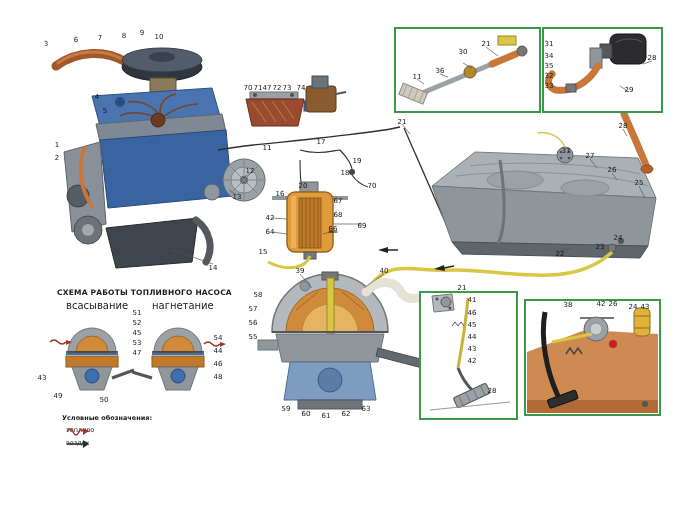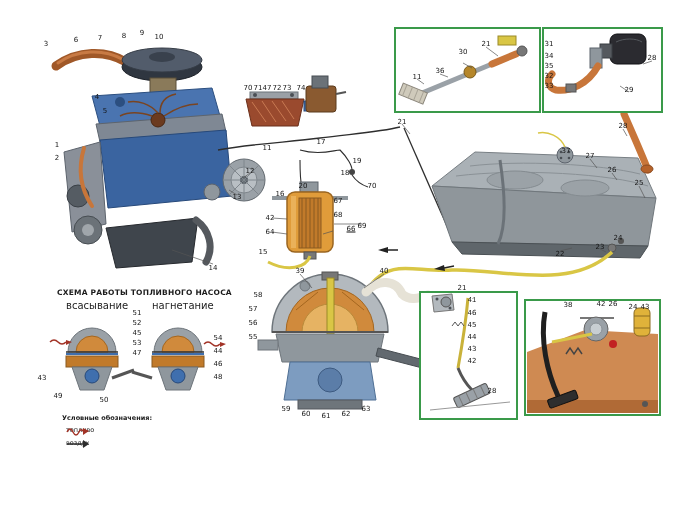--- a/index.html
+++ b/index.html
@@ -316,21 +316,21 @@
       <span class="callout" style="left: 296px; top: 88px; padding-left: 10px;">74</span>
       <span class="callout" style="left: 321px; top: 142px; text-align: center;">17</span>
       <span class="callout" style="left: 357px; top: 161px;">19</span>
       <span class="callout" style="left: 345px; top: 173px;">18</span>
       <span class="callout" style="left: 372px; top: 186px;">70</span>
       <span class="callout" style="left: 303px; top: 186px;">20</span>
       <span class="callout" style="left: 280px; top: 194px;">16</span>
       <span class="callout" style="left: 402px; top: 122px;">21</span>
       <span class="callout" style="left: 338px; top: 201px;">67</span>
       <span class="callout" style="left: 338px; top: 215px;">68</span>
-      <span class="callout" style="left: 351px; top: 229px; text-decoration: underline;">66</span>
+      <span class="callout" style="left: 333px; top: 229px; text-decoration: underline;">66</span>
       <span class="callout" style="left: 362px; top: 226px;">69</span>
       <span class="callout" style="left: 270px; top: 218px;">42</span>
       <span class="callout" style="left: 270px; top: 232px;">64</span>
       <span class="callout" style="left: 263px; top: 252px;">15</span>
       <span class="callout" style="left: 566px; top: 151px;">37</span>
       <span class="callout" style="left: 590px; top: 156px;">27</span>
       <span class="callout" style="left: 612px; top: 170px;">26</span>
       <span class="callout" style="left: 639px; top: 183px;">25</span>
       <span class="callout" style="left: 618px; top: 238px;">24</span>
       <span class="callout" style="left: 600px; top: 247px;">23</span>

